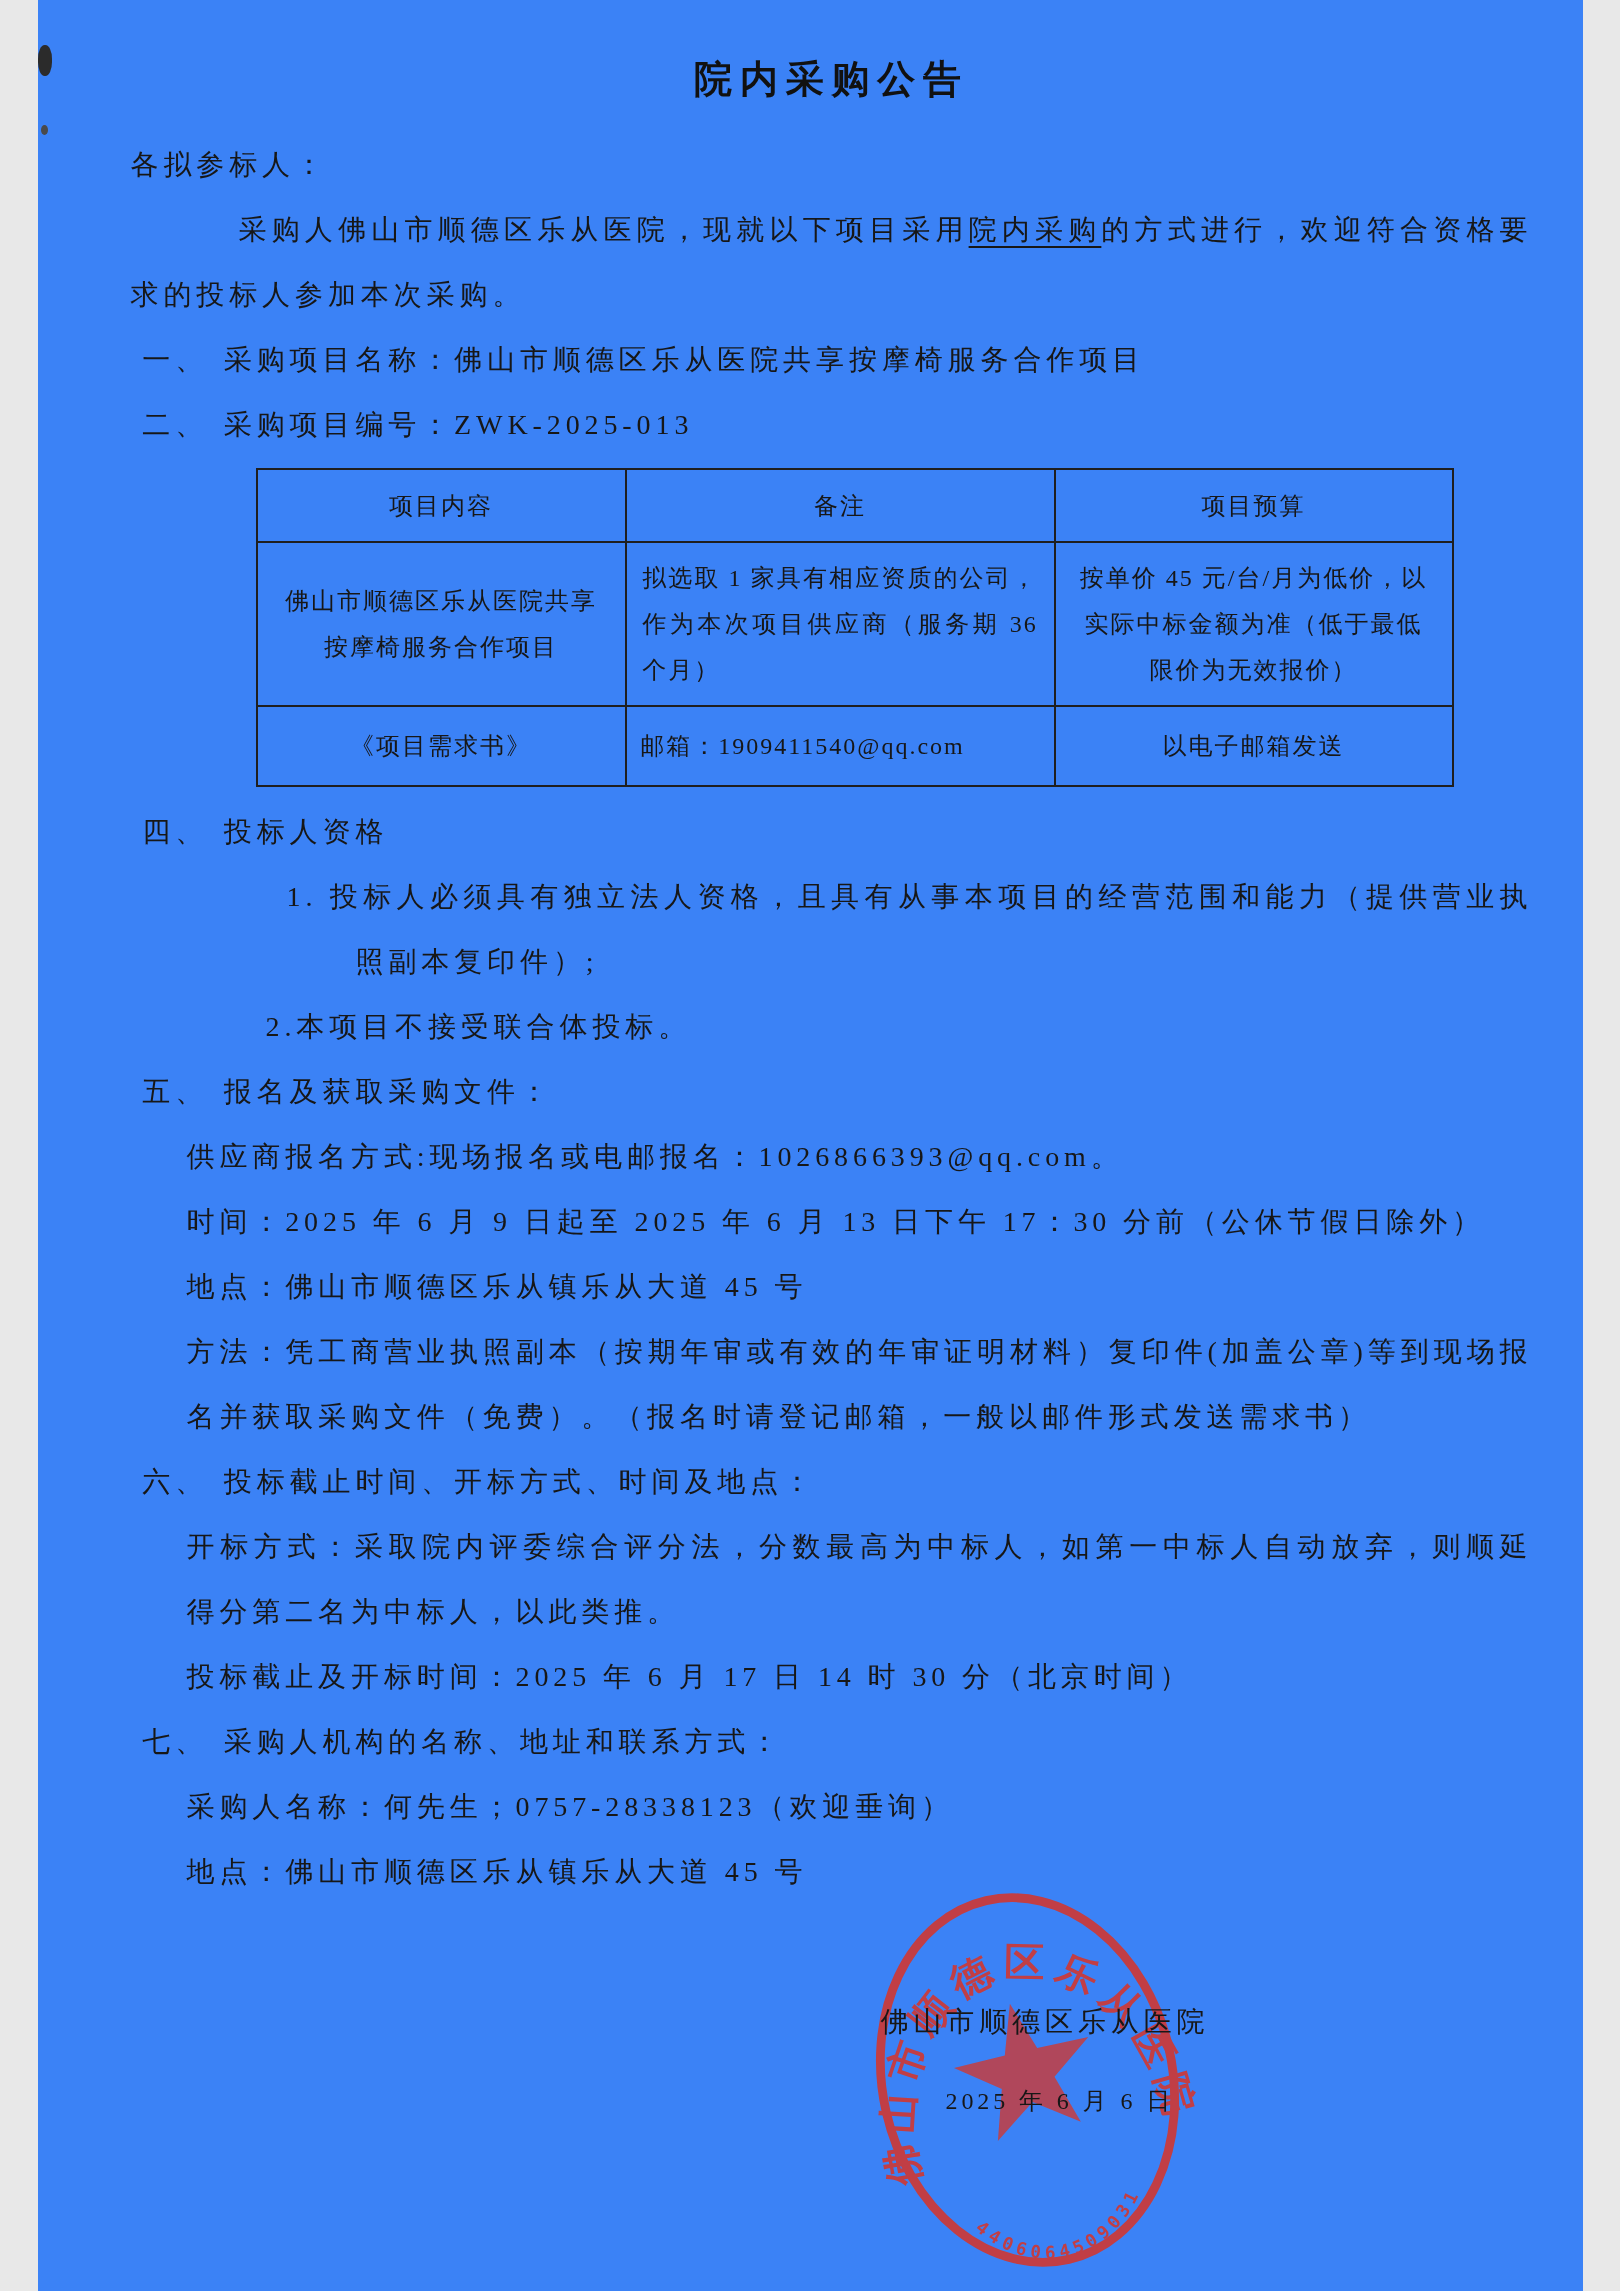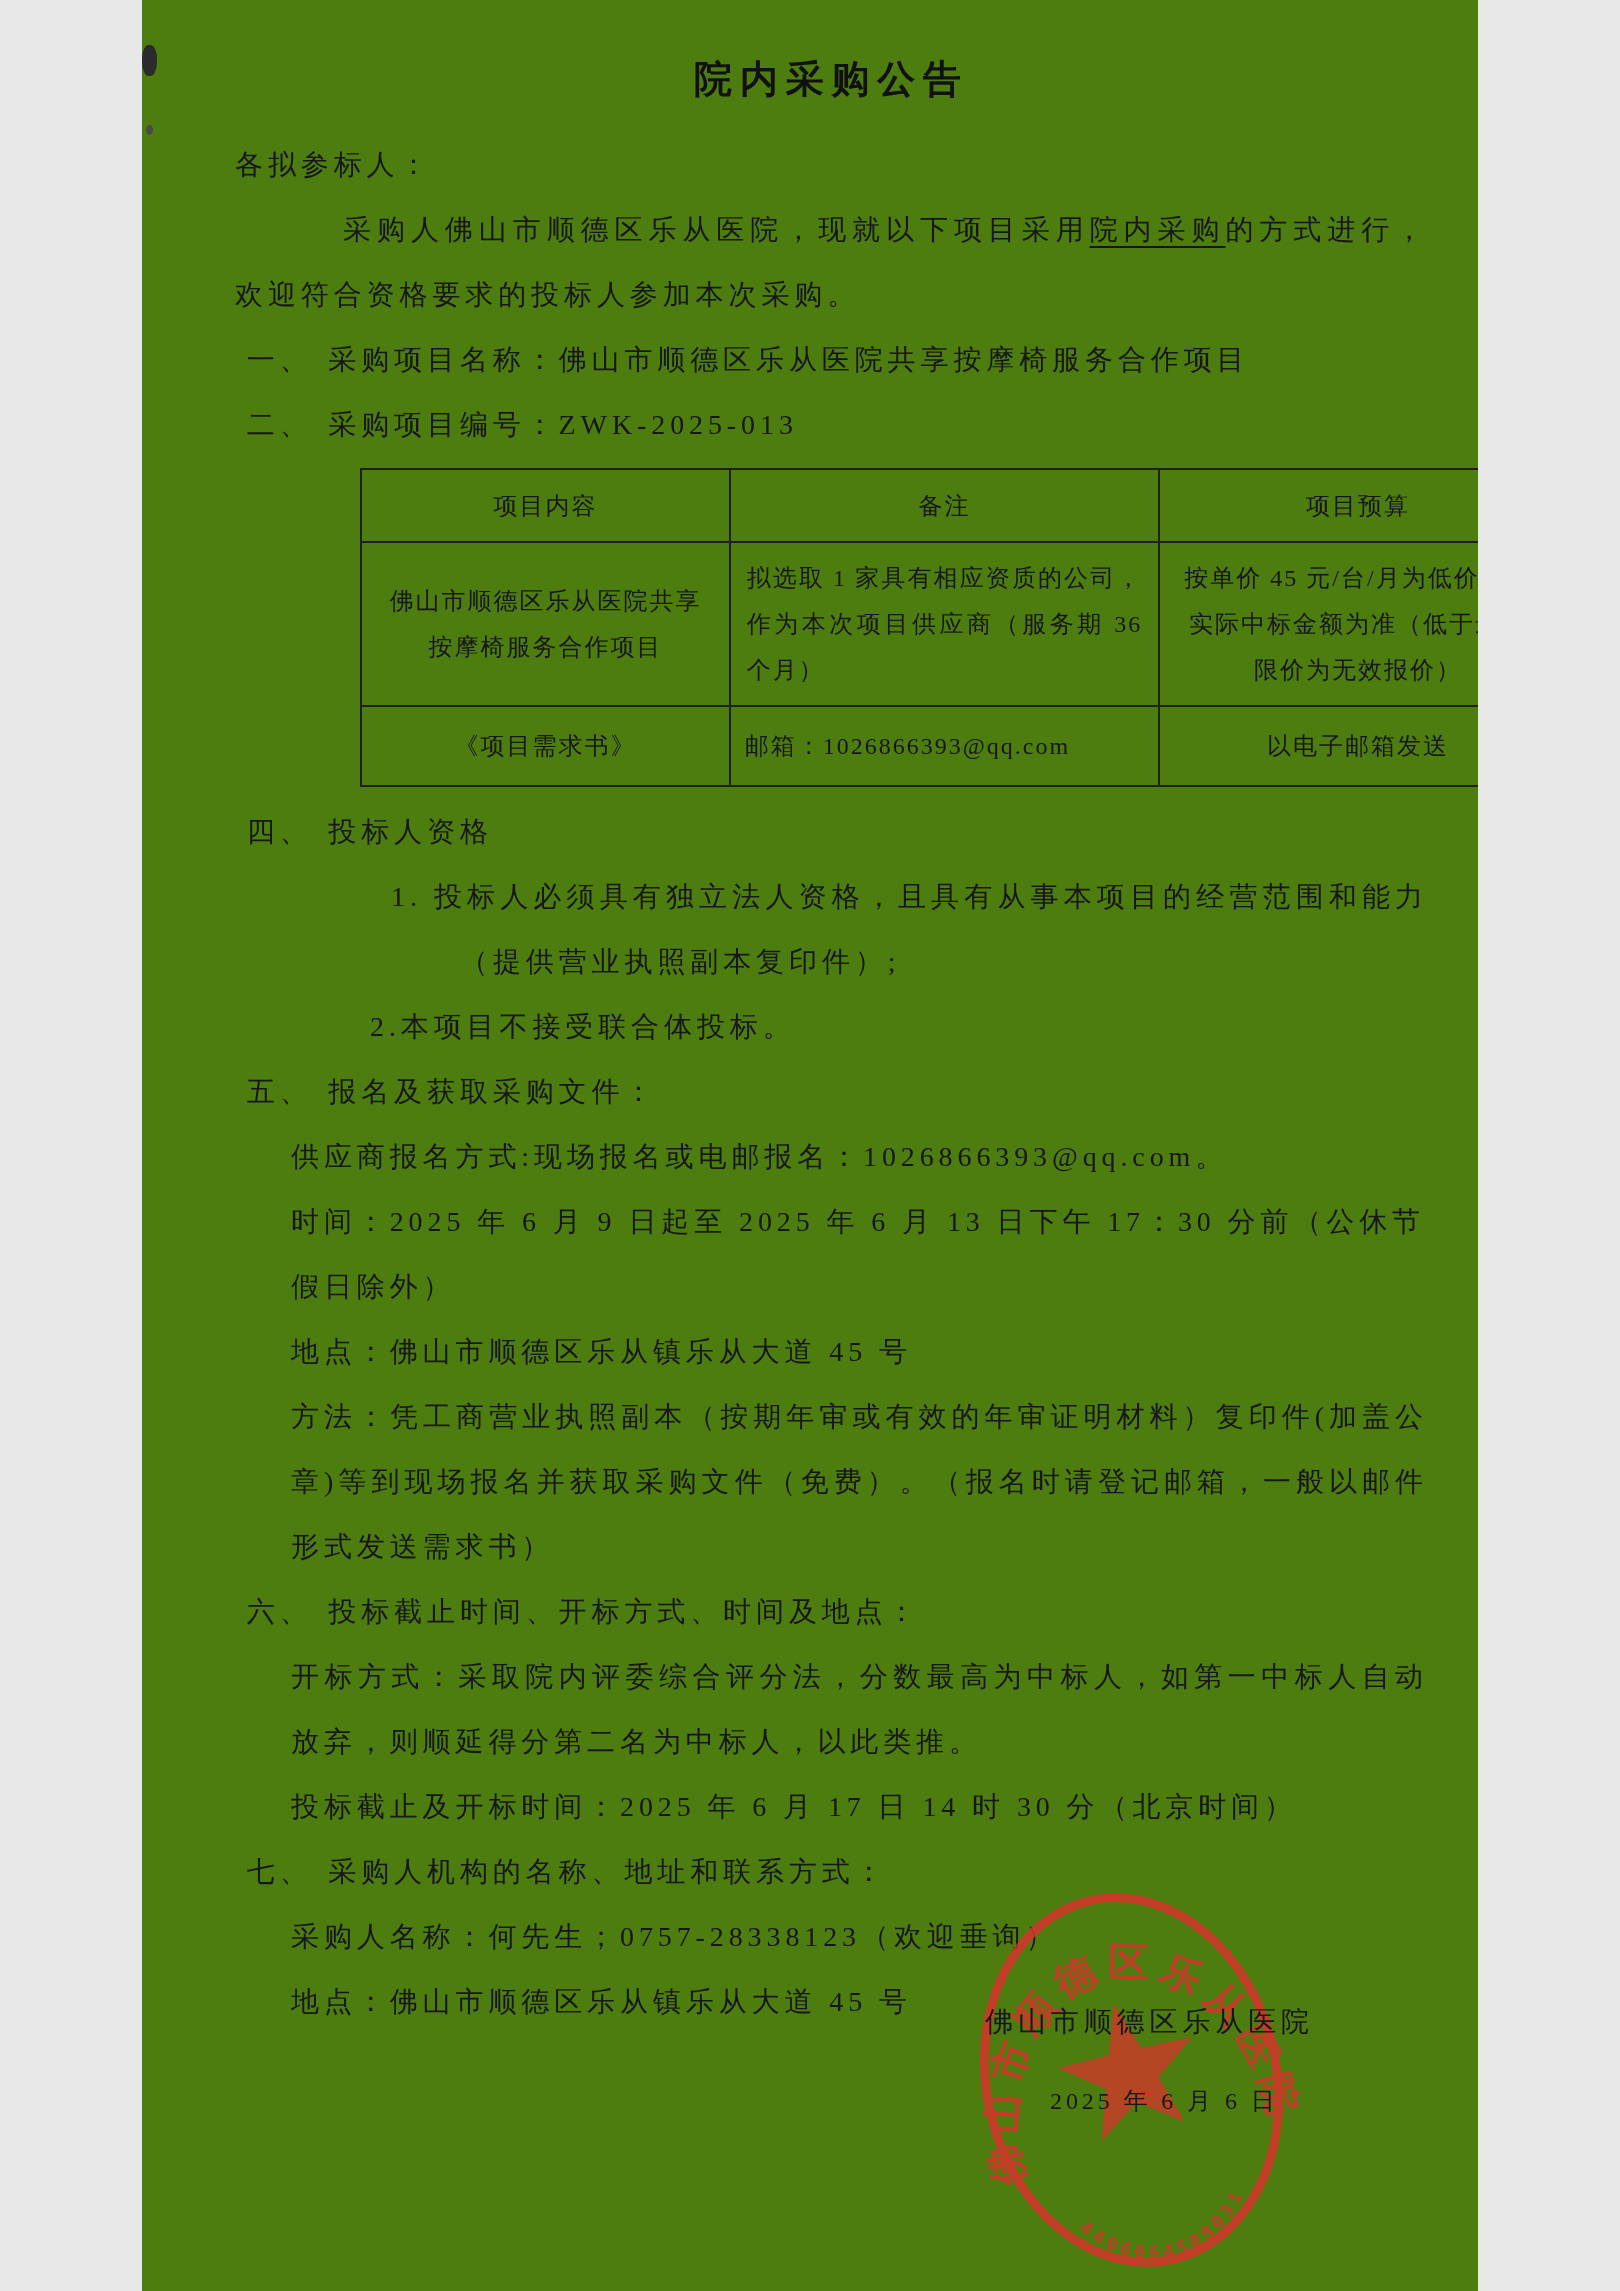--- a/index.html
+++ b/index.html
@@ -1,20 +1,20 @@
 <!DOCTYPE html>
 <html><head>
 <meta charset="utf-8">
 <style>
   html,body{margin:0;padding:0;background:#e8e8e8;}
   .page{
     position:relative;
-    width:1336px;height:2292px;
+    width:1545px;height:2292px;
     margin:0 auto;
-    background:#4d7c0f;
+    background:#3b82f6;
     box-sizing:border-box;
     padding:45px 50px 0 93px;
     font-family:"Liberation Serif","DejaVu Serif",serif;
     color:#171717;
     overflow:hidden;
   }
   p{margin:0;font-size:28px;line-height:65px;letter-spacing:4.9px;}
   .title{
     font-family:"Liberation Sans","DejaVu Sans",sans-serif;
     font-size:38px;font-weight:700;text-align:center;
@@ -81,21 +81,21 @@
       </tr>
     </thead>
     <tbody>
       <tr class="r1">
         <td class="c1">佛山市顺德区乐从医院共享按摩椅服务合作项目</td>
         <td class="c2">拟选取 1 家具有相应资质的公司，作为本次项目供应商（服务期 36 个月）</td>
         <td class="c3">按单价 45 元/台/月为低价，以实际中标金额为准（低于最低限价为无效报价）</td>
       </tr>
       <tr class="r2">
         <td class="c1">《项目需求书》</td>
-        <td class="c2">邮箱：1026866393@qq.com</td>
+        <td class="c2">邮箱：1909411540@qq.com</td>
         <td class="c3">以电子邮箱发送</td>
       </tr>
     </tbody>
   </table>
 
   <p class="sec"><span class="num">四、</span><span>投标人资格</span></p>
 
   <p class="item1">1. 投标人必须具有独立法人资格，且具有从事本项目的经营范围和能力（提供营业执照副本复印件）;</p>
   <p class="item2">2.本项目不接受联合体投标。</p>
 

